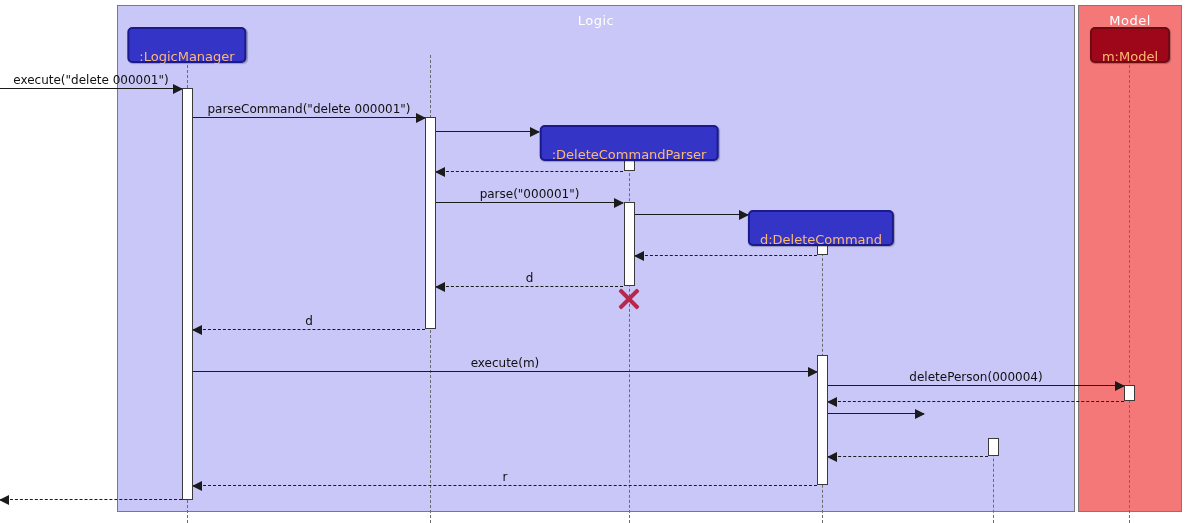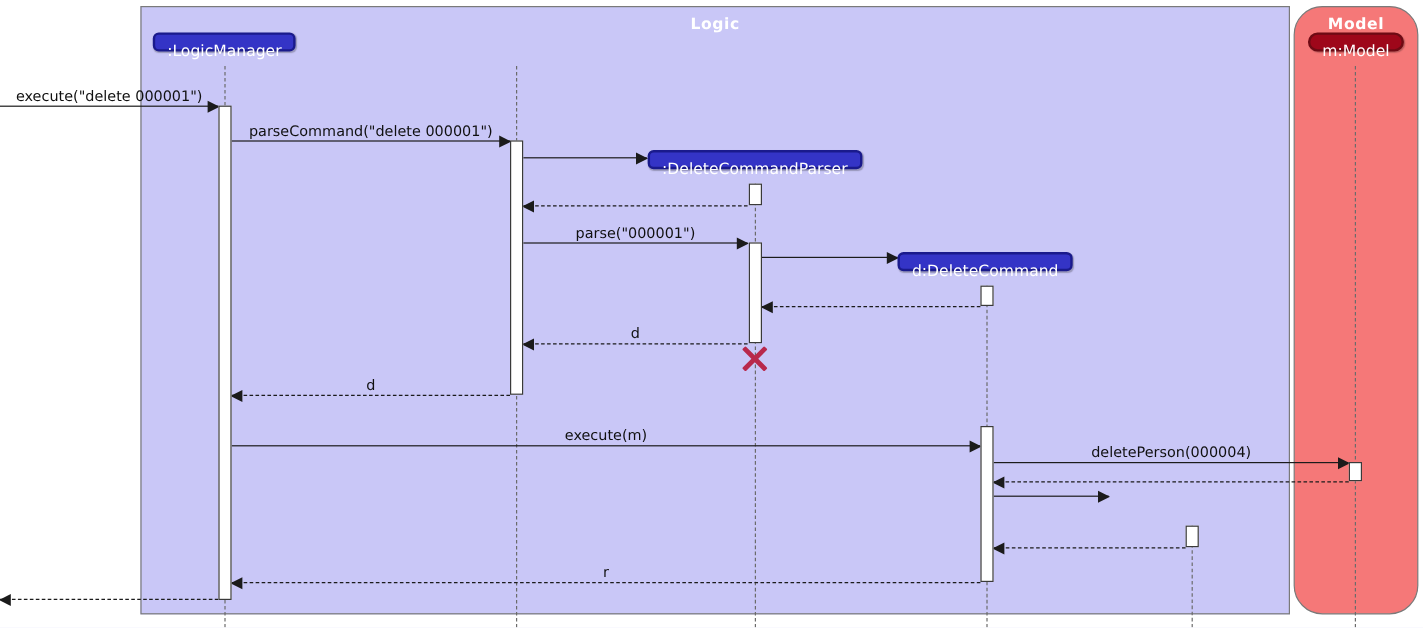--- a/index.html
+++ b/index.html
@@ -1,31 +1,31 @@
 <!DOCTYPE html>
 <html><head>
 <meta charset="utf-8">
 <style>
   * { margin:0; padding:0; box-sizing:border-box; }
   html,body { background:#ffffff; font-family:"DejaVu Sans", sans-serif; }
   #canvas { position:relative; width:1186px; height:523px; background:#ffffff; overflow:hidden; }
 
   .frame { position:absolute; border:1px solid #7a7a7a; }
   .frame-logic { left:117px; top:5px; width:958px; height:507px; background:#C9C7F7; }
-  .frame-model { left:1078px; top:5px; width:104px; height:507px; background:#F57878;border-radius:24px; }
+  .frame-model { left:1078px; top:5px; width:104px; height:507px; background:#F57878; }
   .frame-title { position:absolute; top:7px; left:0; width:100%; text-align:center;
-                 color:#ffffff; font-weight:bold; font-size:13px; letter-spacing:0.5px; }
+                 color:#ffffff; font-weight:normal; font-size:13px; letter-spacing:0.5px; }
 
   .lifeline { position:absolute; width:0; border-left:1px dashed #6b6b6b; }
 
-  .participant { position:absolute; transform:translateX(-50%); height:16px;
+  .participant { position:absolute; transform:translateX(-50%); height:26px;
                  background:#3434C6; border:2px solid #1A1A8C; border-radius:5px;
-                 color:#ffffff; font-size:13px; line-height:24px; padding:3px 10px;
+                 color:#fdba74; font-size:13px; line-height:24px; padding:16px 10px;
                  white-space:nowrap; box-shadow:1px 1px 1px rgba(0,0,0,0.25); }
-  .participant.model-p { background:#9E071A; border-color:#6E0A14;border-radius:13px; }
+  .participant.model-p { background:#9E071A; border-color:#6E0A14; }
 
   .activation { position:absolute; width:11px; background:#ffffff; border:1px solid #3a3a3a; }
 
   .msg { position:absolute; height:0; border-top:1px solid #1b1b1b; }
   .msg.dashed { border-top:1px dashed #1b1b1b; }
   .msg .label { position:absolute; left:0; right:0; bottom:2px; text-align:center;
                 font-size:12px; color:#101010; white-space:nowrap; }
   .arrow { position:absolute; width:0; height:0; top:-5px;
            border-top:5px solid transparent; border-bottom:5px solid transparent; }
   .arrow.right { right:-1px; border-left:10px solid #1b1b1b; }

